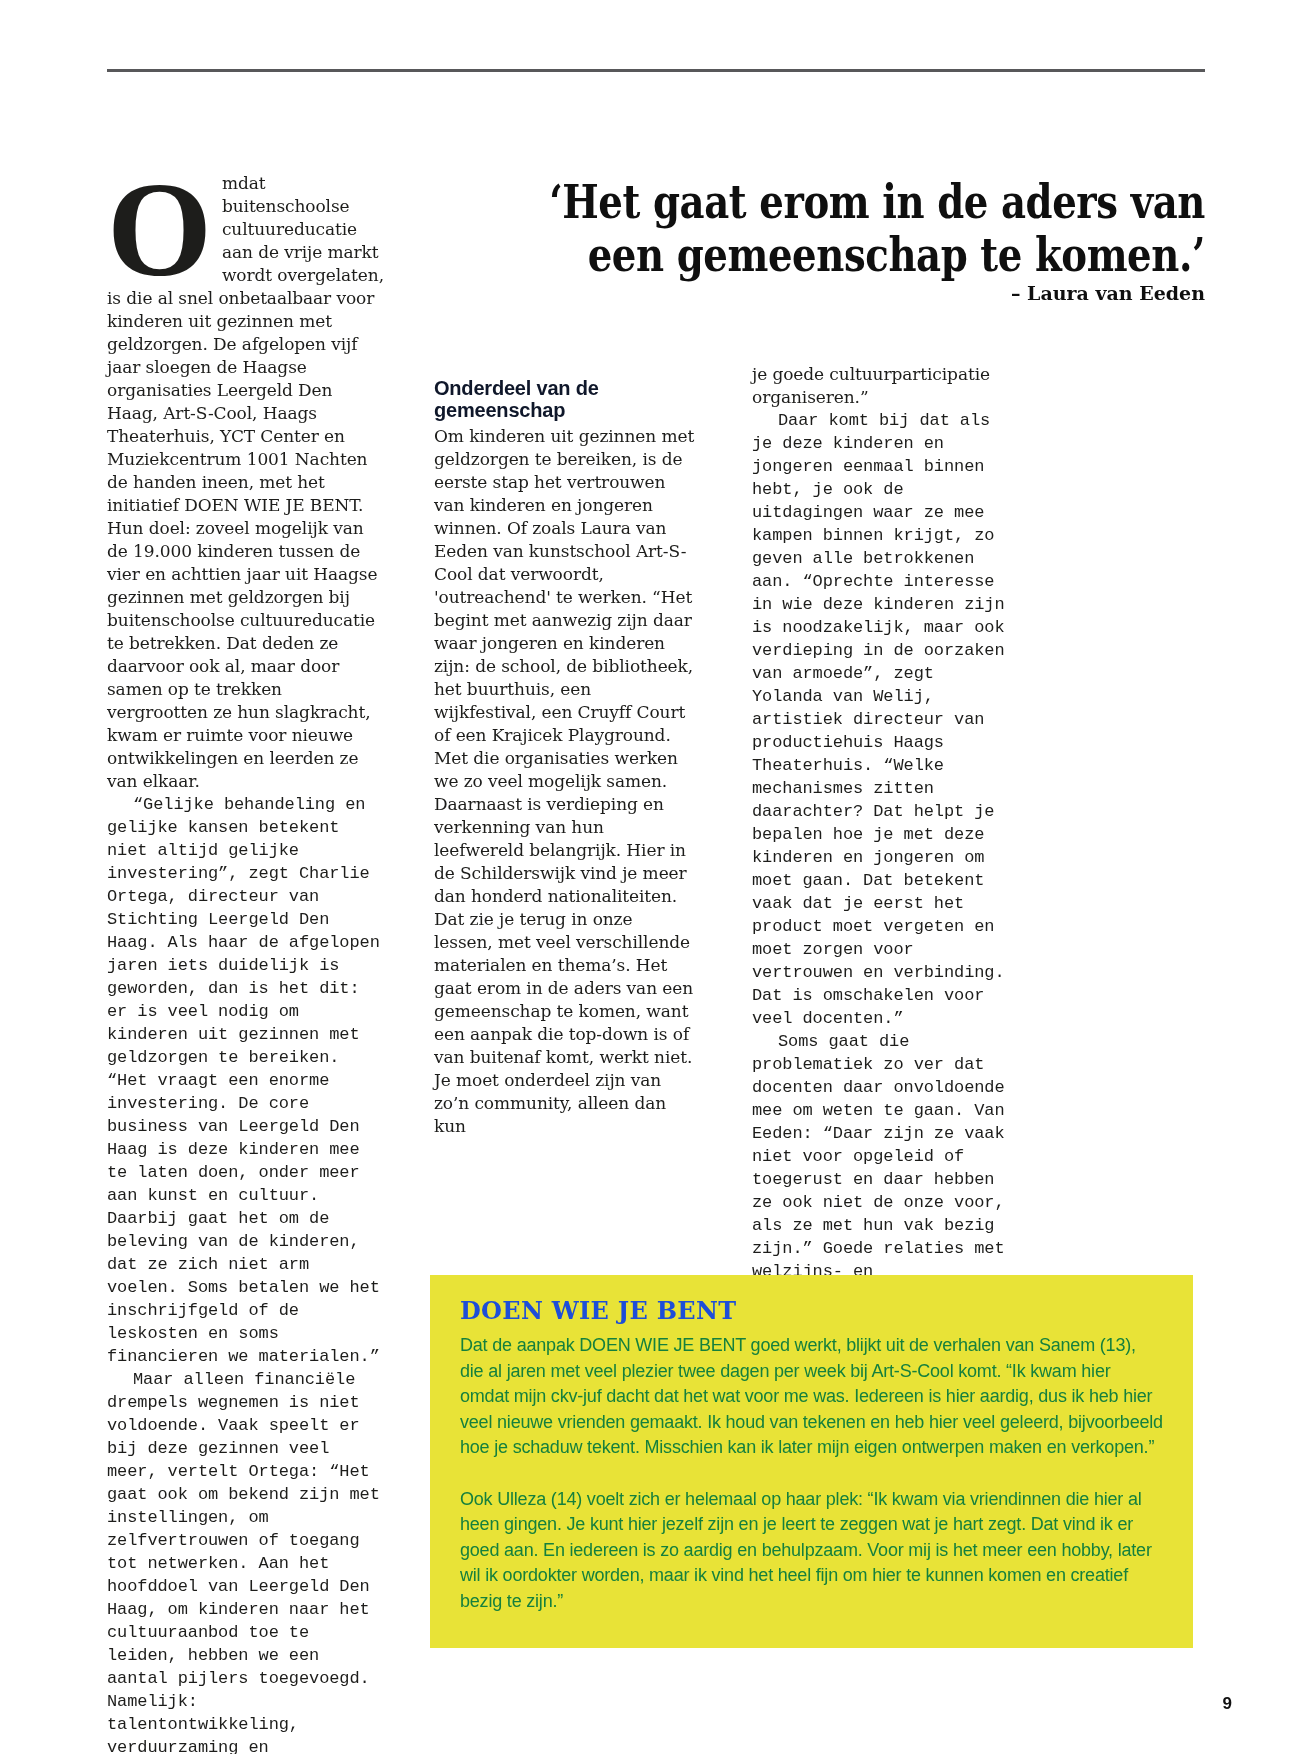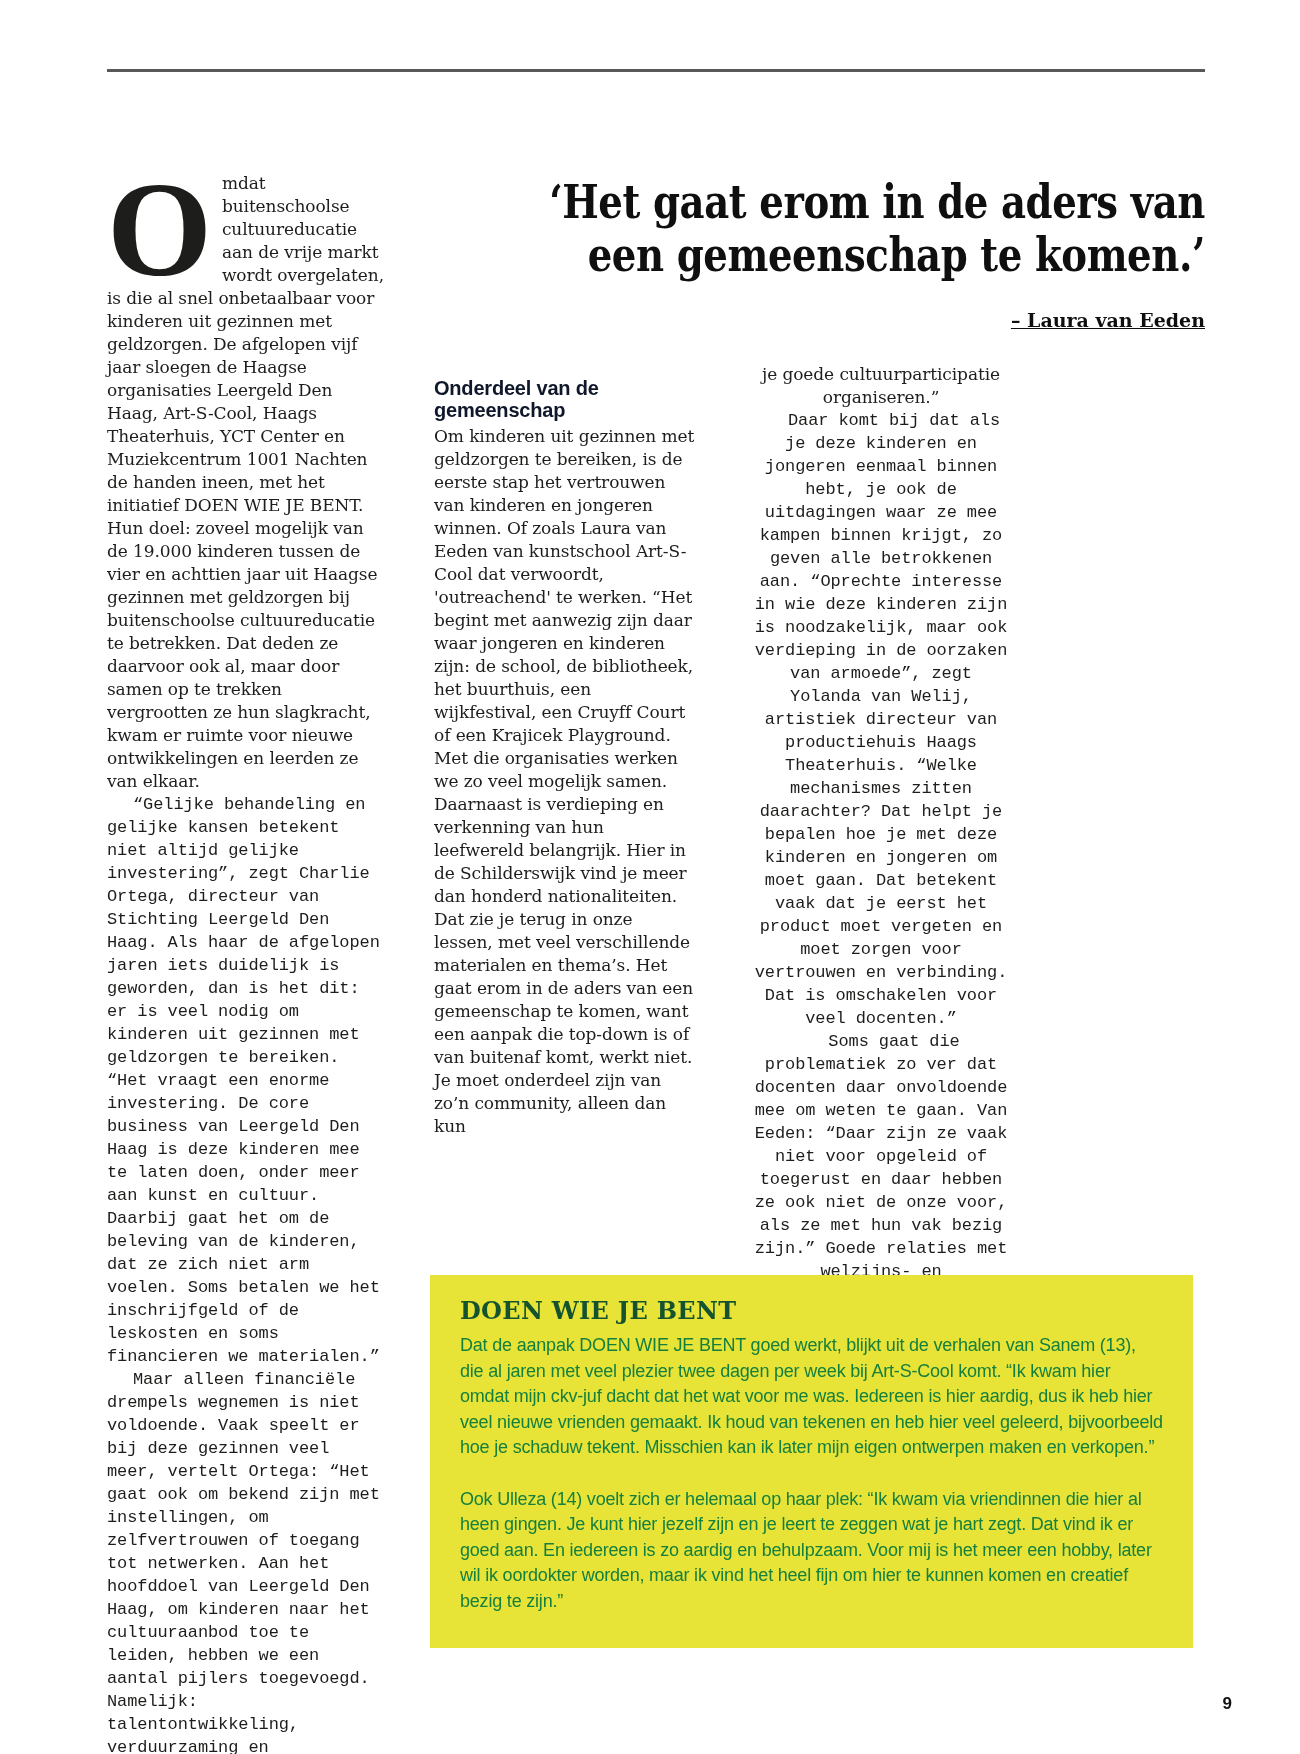--- a/index.html
+++ b/index.html
@@ -14,48 +14,48 @@
     background:#58585a;
   }
   .col {
     position:absolute; font-size:17px; line-height:23px; text-align:left;
     letter-spacing:-0.1px;
   }
   .col p { margin:0; }
   .col p.ind { text-indent:26px;font-family:Liberation Mono, monospace; }
   .col-left  { left:107px; top:172px; width:278px; }
   .col-mid   { left:434px; top:363px; width:262px; }
-  .col-right { left:752px; top:363px; width:258px;text-align:center; }
+  .col-right { left:752px; top:363px; width:258px; }
   .dropcap {
     float:left; font-weight:bold; font-size:135px; line-height:115px;
     padding-right:10px; font-family:"Liberation Serif", serif;
   }
   .subhead {
     font-family:"Liberation Sans", sans-serif; font-weight:bold;
     font-size:20px; line-height:22px; letter-spacing:-0.2px;
     margin:14px 0 4px 0; color:#0f172a;
   }
   .quote {
     position:absolute; top:176px; left:400px; width:805px; text-align:right;
   }
   .quote-lines {
     font-weight:bold; font-size:46px; line-height:53px; color:#0f0f0f;
     letter-spacing:-0.5px; transform:scaleX(0.84); transform-origin:100% 0;
   }
   .quote-attr {
-    font-weight:bold; font-size:19px; margin-top:27px; color:#0f0f0f;text-decoration:underline;
+    font-weight:bold; font-size:19px; margin-top:0; color:#0f0f0f;
   }
   .infobox {
     position:absolute; left:430px; top:1275px; width:763px; height:373px;
     box-sizing:border-box; padding:22px 30px;
     font-family:"Liberation Sans", sans-serif;
   }
   .infobox h2 {
     margin:0 0 8px 0; font-family:"DejaVu Serif", serif; font-weight:bold;
-    font-size:24px; line-height:28px; letter-spacing:0.3px; color:#14532d;
+    font-size:24px; line-height:28px; letter-spacing:0.3px; color:#1d4ed8;
   }
   .infobox p {
     margin:0 0 26px 0; font-size:18px; line-height:25.5px;
     letter-spacing:-0.2px; color:#15803d;
   }
   .pagenum {
     position:absolute; left:1202px; top:1694px; width:30px; text-align:right;
     font-family:"Liberation Sans", sans-serif; font-weight:bold; font-size:17px;
     color:#111;
   }

